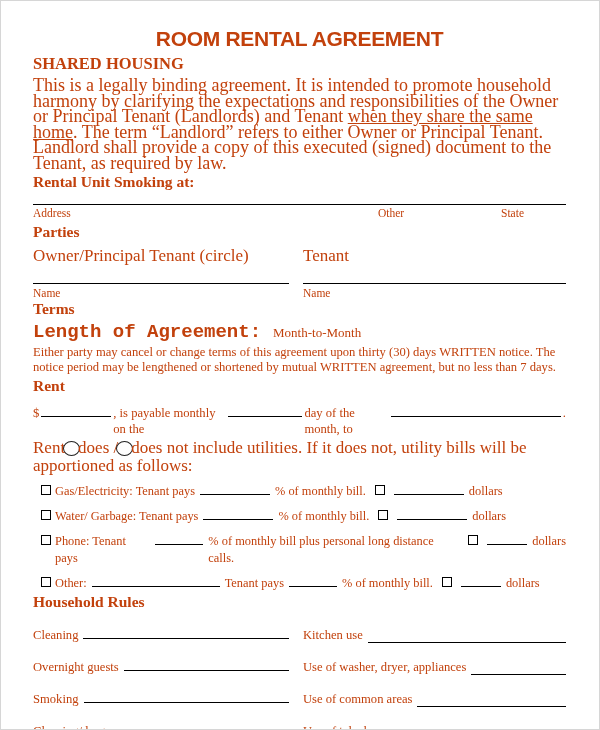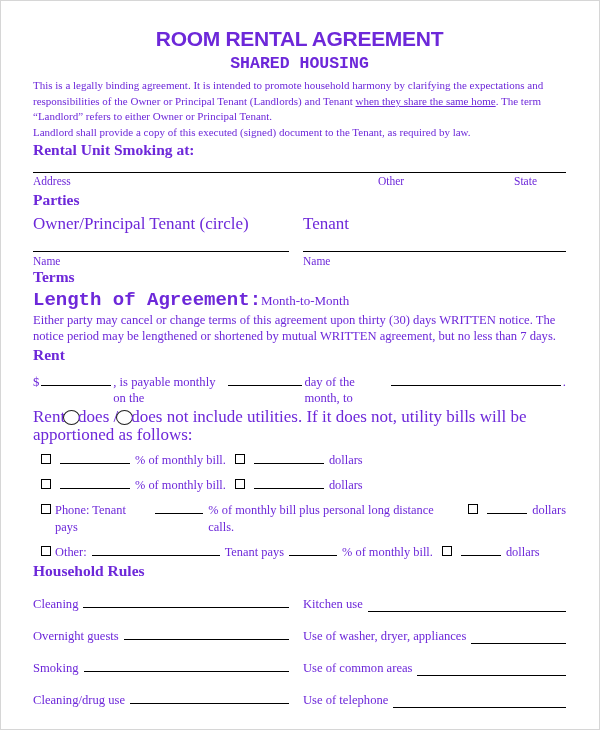--- a/index.html
+++ b/index.html
@@ -5,62 +5,62 @@
   * { box-sizing: border-box; }
   html, body { margin: 0; padding: 0; background: #ffffff; }
   .page {
     position: relative;
     width: 600px;
     height: 730px;
     background: #ffffff;
     border: 1px solid #d6d6d6;
     padding: 18px 33px 0 32px;
     font-family: "Liberation Serif", serif;
-    color: #6d28d9;
+    color: #c2410c;
     overflow: hidden;
   }
   h1.doc-title {
     margin: 8px 0 0;
     text-align: center;
     font-family: "Liberation Sans", sans-serif;
     font-size: 21px;
     line-height: 23px;
     letter-spacing: -0.3px;
     font-weight: bold;
   }
   h2.doc-subtitle {
     margin: 4px 0 0;
-    text-align: center;
-    font-family: Liberation Mono, monospace;
+    text-align: left;
+    font-family: Liberation Serif, serif;
     font-size: 16.5px;
     line-height: 19px;
     font-weight: bold;
   }
-  p.intro { margin: 5px 0 0; font-size: 11px; line-height: 15.6px; }
+  p.intro { margin: 5px 0 0; font-size: 18px; line-height: 15.6px; }
   p.intro.second { margin-top: 0; }
   .u { text-decoration: underline; }
   h3.sec { margin: 0; font-size: 15.5px; line-height: 19px; font-weight: bold; }
   .sec-rental { margin-top: 22px; }
   .rule-main { margin-top: 13px; height: 0; border-top: 1.8px solid #000; }
   .labels-row { position: relative; height: 15px; margin-top: 2px; font-size: 11.5px; }
   .labels-row span { position: absolute; top: 0; }
   .pos-city { left: 345px; }
-  .pos-state { left: 481px; }
+  .pos-state { left: 468px; }
   .sec-parties { margin-top: 19px; }
   .cols { display: flex; }
   .col-l { width: 256px; margin-right: 14px; flex: none; }
   .col-r { flex: 1; }
   .party-row { margin-top: 7px; font-size: 17px; line-height: 16px; }
   .name-row { margin-top: 19px; }
   .name-rule { height: 0; border-top: 1.6px solid #000; }
   .sm-label { font-size: 11.5px; margin-top: 3px; }
   .sec-terms { margin-top: 11px; }
   .length-line { margin-top: 6px; font-size: 13px; line-height: 17px; }
   .length-label { font-weight: bold; font-size: 19px; font-family: Liberation Mono, monospace; }
-  .length-value { margin-left: 0; }
+  .length-value { margin-left: 12px; }
   .terms-body { margin: 4px 0 0; font-size: 12.6px; line-height: 15.6px; }
   .sec-rent { margin-top: 16px; }
   .rent-line1 { margin-top: 10px; display: flex; align-items: baseline; font-size: 12.6px; line-height: 16px; }
   .rent-line1 .blank { margin: 0 2px; }
   .blank { display: inline-block; height: 11px; border-bottom: 1.3px solid #000; flex: none; }
   .w70 { width: 70px; } .w74 { width: 74px; } .w170 { width: 170px; }
   .w48 { width: 48px; } .w40 { width: 40px; } .w128 { width: 128px; }
   .rent-line2 { margin-top: 2px; font-size: 17px; line-height: 18px; }
   .circle {
     display: inline-block; width: 17px; height: 15px;
@@ -130,28 +130,30 @@
       <span class="blank w170"></span>
       <span>.</span>
   </div>
   <div class="rent-line2">
     <span>Rent</span><span class="circle"></span><span>does /</span><span class="circle"></span><span>does not include utilities.  If it does not, utility bills will be apportioned as follows:</span>
   </div>
 
   <div class="utils">
     <div class="util-row">
       <span class="cb"></span>
+      <span>Gas/Electricity: Tenant pays</span>
       <span class="blank w70"></span>
       <span>% of monthly bill.</span>
       <span class="cb cb2"></span>
       <span class="blank w70"></span>
       <span>dollars</span>
     </div>
     <div class="util-row">
       <span class="cb"></span>
+      <span>Water/ Garbage: Tenant pays</span>
       <span class="blank w70"></span>
       <span>% of monthly bill.</span>
       <span class="cb cb2"></span>
       <span class="blank w70"></span>
       <span>dollars</span>
     </div>
     <div class="util-row">
       <span class="cb"></span>
       <span>Phone: Tenant pays</span>
       <span class="blank w48"></span>

